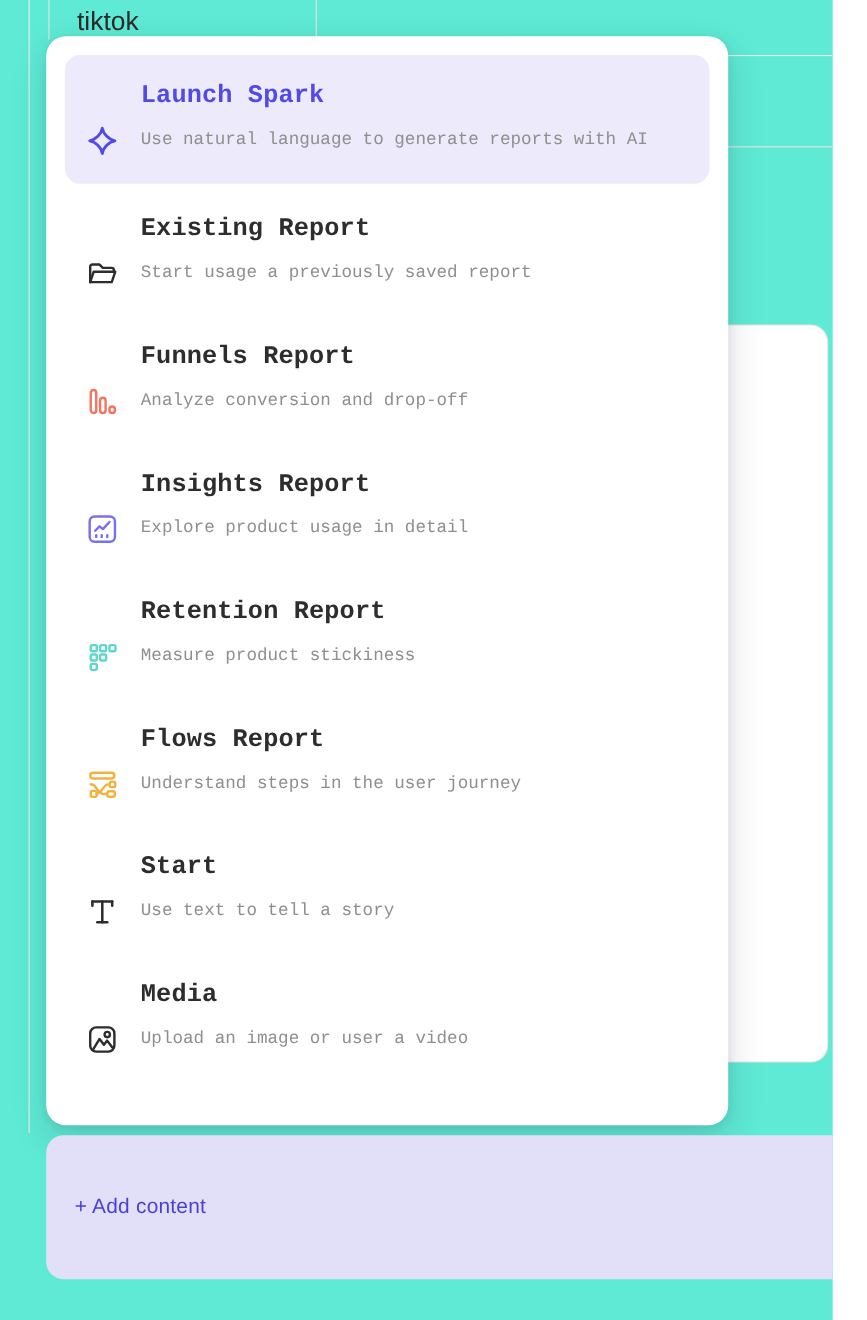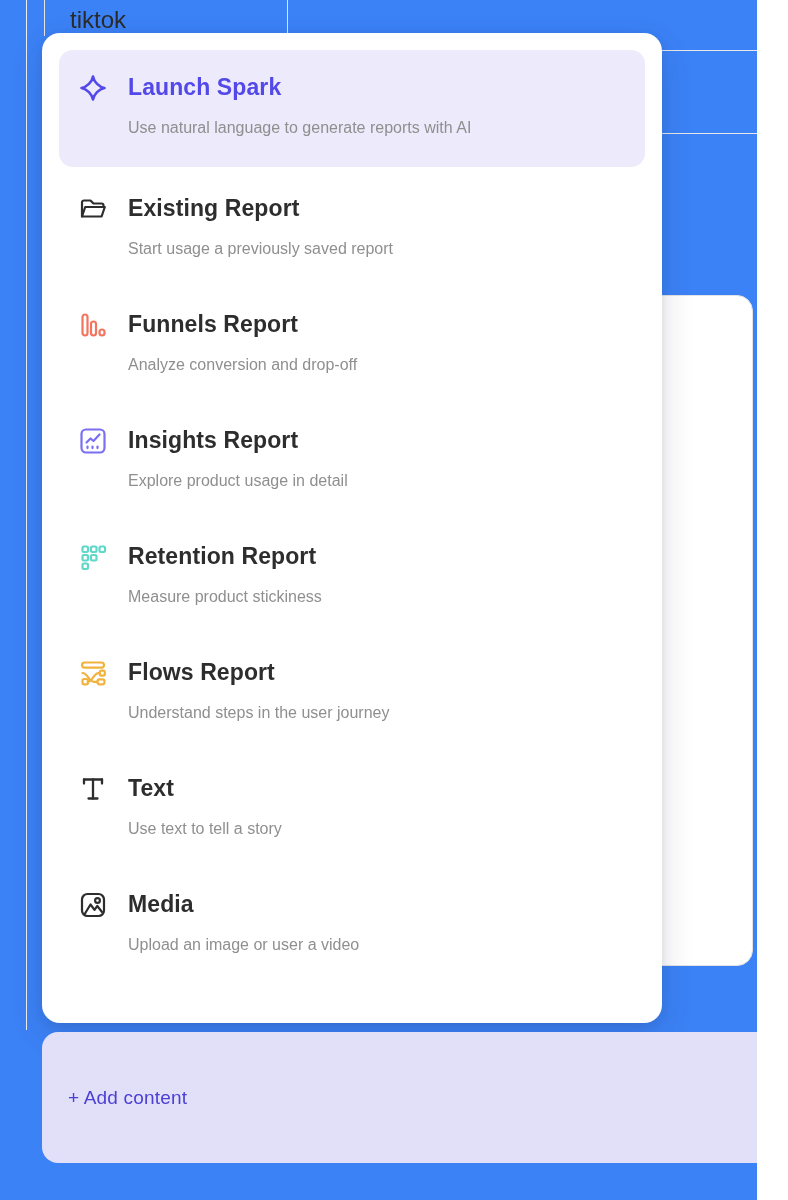--- a/index.html
+++ b/index.html
@@ -2,21 +2,21 @@
 <html style="--accent: #5348E8; --highlight-bg: #ECEAFB; --add-band-bg: #E2E0F8; --add-text: #4B40D6;"><head>
 <meta charset="utf-8">
 <style>
   * { margin:0; padding:0; box-sizing:border-box; }
   html,body { background:#ffffff; }
   body { font-family:"Liberation Sans", sans-serif; }
 
   .stage {
     position:relative;
     width:757px; height:1200px;
-    background:#3b82f6;
+    background:#5eead4;
     overflow:hidden;
   }
 
   
   .bg-cell-text {
     position:absolute; left:70px; top:6px;
     font-size:24px; line-height:28px; color:#2b2b2b;
   }
   .bg-vline-a { position:absolute; left:44px; top:0; width:1px; height:36px; background:#e4e4e4; }
   .bg-vline-b { position:absolute; left:287px; top:0; width:1px; height:36px; background:#e4e4e4; }
@@ -31,24 +31,25 @@
   
   .popup {
     position:absolute; left:42px; top:33px;
     width:620px; height:990px;
     background:#ffffff;
     border-radius:18px;
     box-shadow:0 12px 32px rgba(35,32,70,0.16), 0 2px 8px rgba(35,32,70,0.08);
     padding:17px 17px 0 17px;
   }
   .menu-item {
-    display:flex; align-items:flex-start;
+    display:flex; align-items:flex-end;
     padding-left:19px;
     margin-top:45px;
     cursor:pointer;
+    font-family:Liberation Mono, monospace;
   }
   .menu-item.highlighted {
     margin-top:0;
     background:var(--highlight-bg,#eceafb);
     border-radius:14px;
     padding:22px 24px 24px 19px;
   }
   .menu-item.first-regular { margin-top:26px; }
   .mi-icon {
     flex:0 0 30px; width:30px; height:30px; margin-right:20px; margin-top:1px;
@@ -188,21 +189,21 @@
     <span class="mi-icon" style="color: rgb(45, 45, 45);">
   <svg viewBox="0 0 30 30" fill="none" stroke="currentColor" stroke-width="2.3" stroke-linecap="round" stroke-linejoin="round">
     <path d="M6 5.5 H24"></path>
     <path d="M6 5.5 V9.5"></path>
     <path d="M24 5.5 V9.5"></path>
     <path d="M15 5.5 V24.5"></path>
     <path d="M10.5 24.5 H19.5"></path>
   </svg>
 </span>
     <div class="mi-text">
-      <div class="mi-title">Text</div>
+      <div class="mi-title">Start</div>
       <div class="mi-desc">Use text to tell a story</div>
     </div>
   </div>
 
   <div class="menu-item">
     <span class="mi-icon" style="color: rgb(45, 45, 45);">
   <svg viewBox="0 0 30 30" fill="none" stroke="currentColor" stroke-width="2.2" stroke-linecap="round" stroke-linejoin="round">
     <rect x="4" y="4" width="22" height="22" rx="5.5"></rect>
     <circle cx="19.5" cy="10.5" r="2.4"></circle>
     <path d="M7 23.5 L12.5 14.5 L16.5 19.8 L19.3 16 L24 22"></path>

